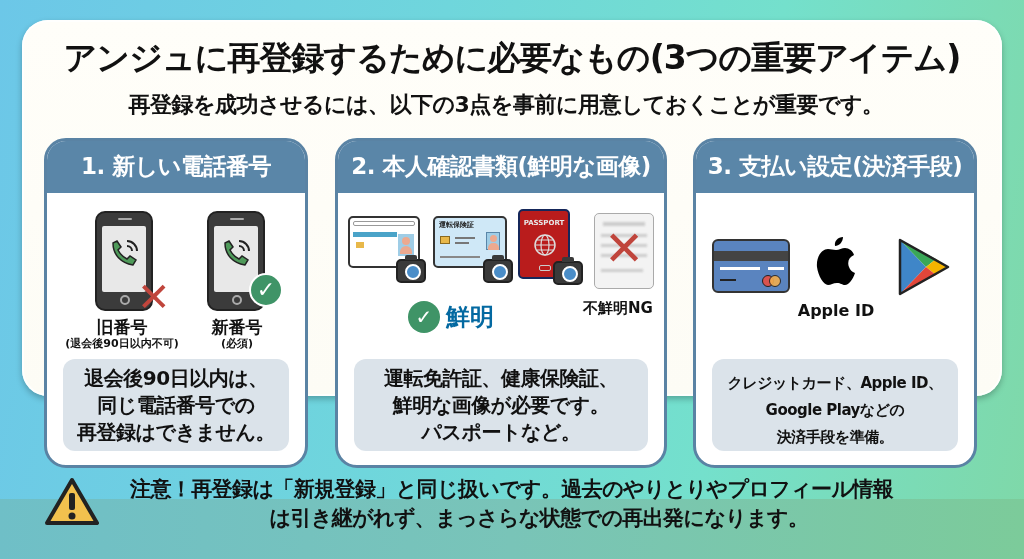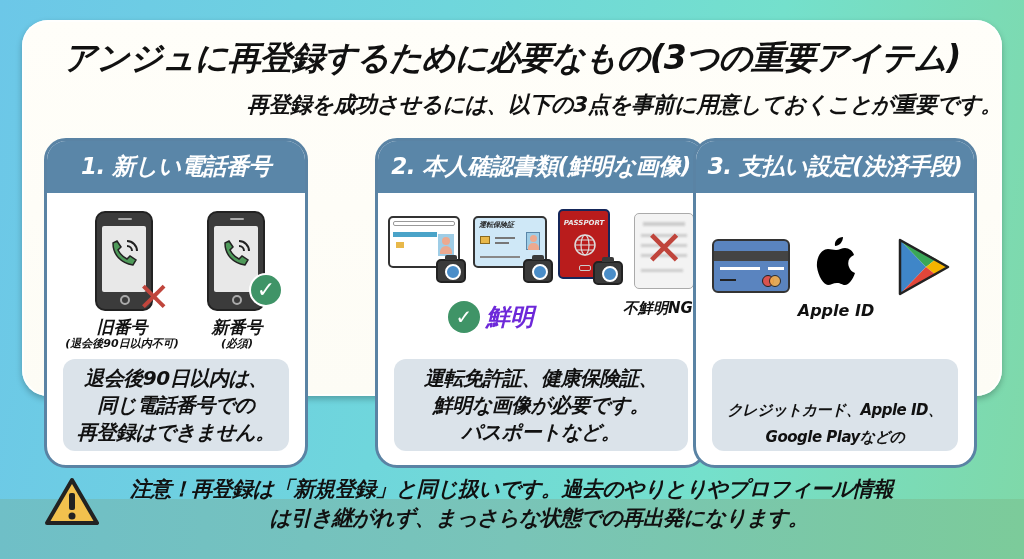--- a/index.html
+++ b/index.html
@@ -11,53 +11,52 @@
   }
   .bg-bottom {
     position: absolute; left: 0; right: 0; bottom: 0; height: 60px;
     background: linear-gradient(90deg, #6fbfc7 0%, #79c4b8 50%, #7ccb9a 100%);
   }
   .card {
     position: absolute; left: 22px; top: 20px; width: 980px; height: 376px;
     background: linear-gradient(180deg, #fffef9 0%, #fdfcf5 100%);
     border-radius: 26px;
     box-shadow: 0 3px 6px rgba(0,0,0,0.25), inset 0 0 0 2px rgba(255,255,255,0.8);
-    font-style: italic;
   }
   .title-wrap { position: absolute; left: 0; right: 0; top: 16px; text-align: center; }
   .title {
     display: inline-block; position: relative;
     font-size: 33px; font-weight: 900; color: #111; letter-spacing: -1px;
     padding: 0 8px; line-height: 44px;
   }
   .title::after {
     content: ""; position: absolute; left: 0; right: 0; bottom: 4px; height: 14px;
     background: #e3c08f; z-index: -1;
   }
   .title span { position: relative; z-index: 1; }
   .subtitle {
-    position: absolute; left: 0; right: 0; top: 70px; text-align: right;
+    position: absolute; left: 0; right: 12px; top: 70px; text-align: center;
     font-size: 22px; font-weight: 700; color: #111; letter-spacing: -0.5px;
   }
   .panel {
     position: absolute; top: 118px; height: 330px;
     border: 3px solid #5a83a4; border-radius: 22px; background: #fff; overflow: hidden;
   }
   .panel-head {
     height: 52px; background: #5a86a8; color: #fff;
     font-size: 23px; font-weight: 700; text-align: center; line-height: 50px; letter-spacing: -0.5px;
   }
   .panel-note {
     position: absolute; left: 16px; right: 16px; bottom: 14px; height: 92px;
     background: #dbe3ea; border-radius: 12px;
     font-size: 20px; font-weight: 700; color: #111; text-align: center;
     display: flex; flex-direction: column; justify-content: center; line-height: 27px; letter-spacing: -0.5px;
   }
   #p1 { left: 22px; width: 264px; }
-  #p2 { left: 313px; width: 332px; margin-left: 40px; }
+  #p2 { left: 313px; width: 332px; }
   #p3 { left: 671px; width: 284px; }
 
   
   .phone {
     position: absolute; width: 58px; height: 100px; border-radius: 10px;
     background: #3b3b3b; border: 2px solid #222;
   }
   .phone .screen {
     position: absolute; left: 5px; top: 13px; right: 5px; bottom: 17px;
     background: #e8e8e8; border-radius: 2px;
@@ -204,21 +203,21 @@
       <div style="position:absolute;left:8px;right:8px;top:8px;height:4px;background:#ccc;filter:blur(1px);"></div>
       <div style="position:absolute;left:6px;right:6px;top:20px;height:3px;background:#ccc;filter:blur(1px);"></div>
       <div style="position:absolute;left:6px;right:6px;top:30px;height:3px;background:#ccc;filter:blur(1px);"></div>
       <div style="position:absolute;left:6px;right:6px;top:40px;height:3px;background:#ccc;filter:blur(1px);"></div>
       <div style="position:absolute;left:6px;right:10px;top:55px;height:3px;background:#ccc;filter:blur(1px);"></div>
       <div style="position:absolute;left:0;right:0;top:10px;text-align:center;font-size:48px;font-weight:900;color:#c0453c;line-height:1;">✕</div>
     </div>
 
     <div style="position:absolute; left:70px; top:160px; display:flex; align-items:center; gap:6px;">
       <div style="width:32px;height:32px;border-radius:50%;background:#3f9467;color:#fff;font-size:20px;font-weight:900;text-align:center;line-height:32px;">✓</div>
-      <div style="font-size:24px;font-weight:900;color:#6d28d9;">鮮明</div>
+      <div style="font-size:24px;font-weight:900;color:#0369a1;">鮮明</div>
     </div>
     <div style="position:absolute; left:245px; top:158px; font-size:15px; font-weight:900; color:#111;">不鮮明NG</div>
 
     <div class="panel-note">
       <div>運転免許証、健康保険証、</div>
       <div>鮮明な画像が必要です。</div>
       <div>パスポートなど。</div>
     </div>
   </div>
 
@@ -244,20 +243,21 @@
       <path d="M4 3 L30 30 L4 57 Z" fill="#3f86c8"></path>
       <path d="M4 3 L40 22 L30 30 Z" fill="#3aa757"></path>
       <path d="M30 30 L40 22 L52 30 L40 38 Z" fill="#f5b400"></path>
       <path d="M4 57 L30 30 L40 38 Z" fill="#e2463a"></path>
       <path d="M4 3 L52 30 L4 57 Z" fill="none" stroke="#222" stroke-width="2.5" stroke-linejoin="round"></path>
     </svg>
 
     <div class="panel-note" style="font-size:15px;justify-content:flex-end;">
       <div>クレジットカード、Apple ID、</div>
       <div>Google Playなどの</div>
+      <div>決済手段を準備。</div>
     </div>
   </div>
 
   <div class="warning">
     <svg class="warn-icon" width="56" height="50" viewBox="0 0 56 50">
       <path d="M28 3 L53 46 L3 46 Z" fill="#f2c14e" stroke="#222" stroke-width="4" stroke-linejoin="round"></path>
       <rect x="25" y="16" width="6" height="17" rx="2" fill="#222"></rect>
       <circle cx="28" cy="39" r="3.5" fill="#222"></circle>
     </svg>
     <div class="warn-line1">注意！再登録は「新規登録」と同じ扱いです。過去のやりとりやプロフィール情報</div>

